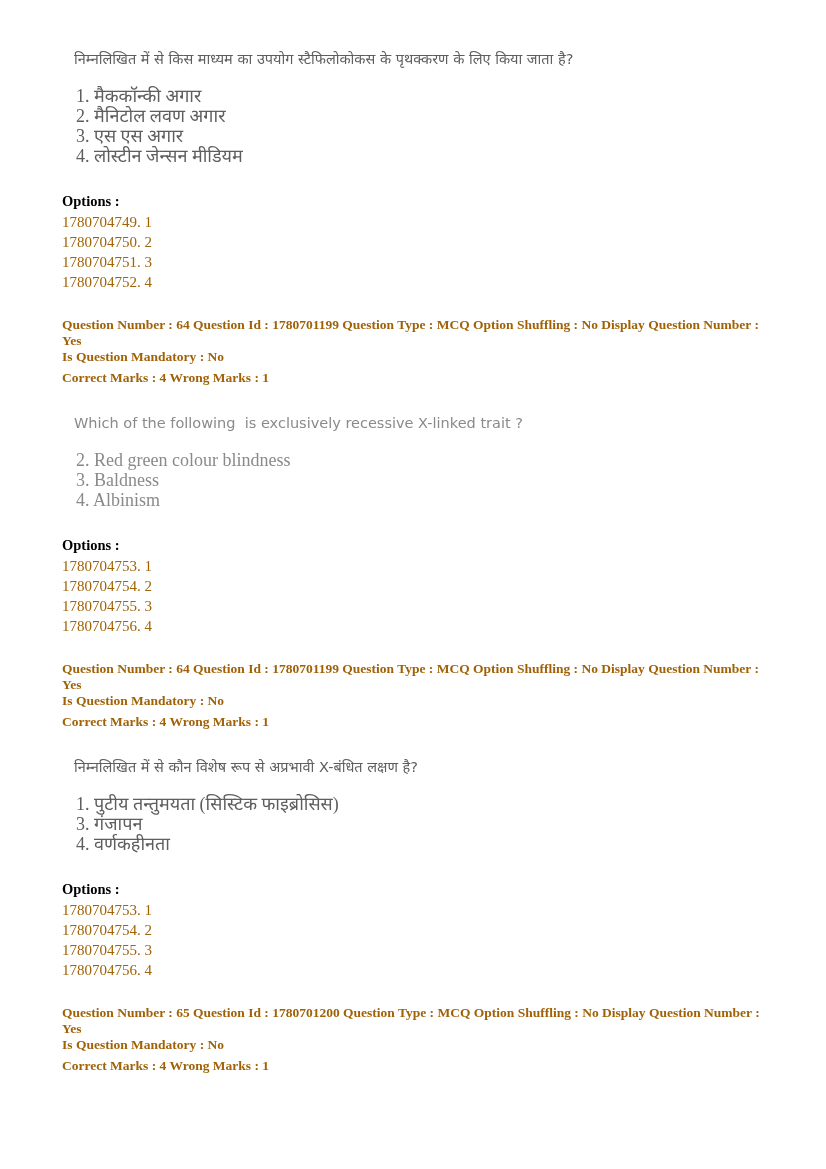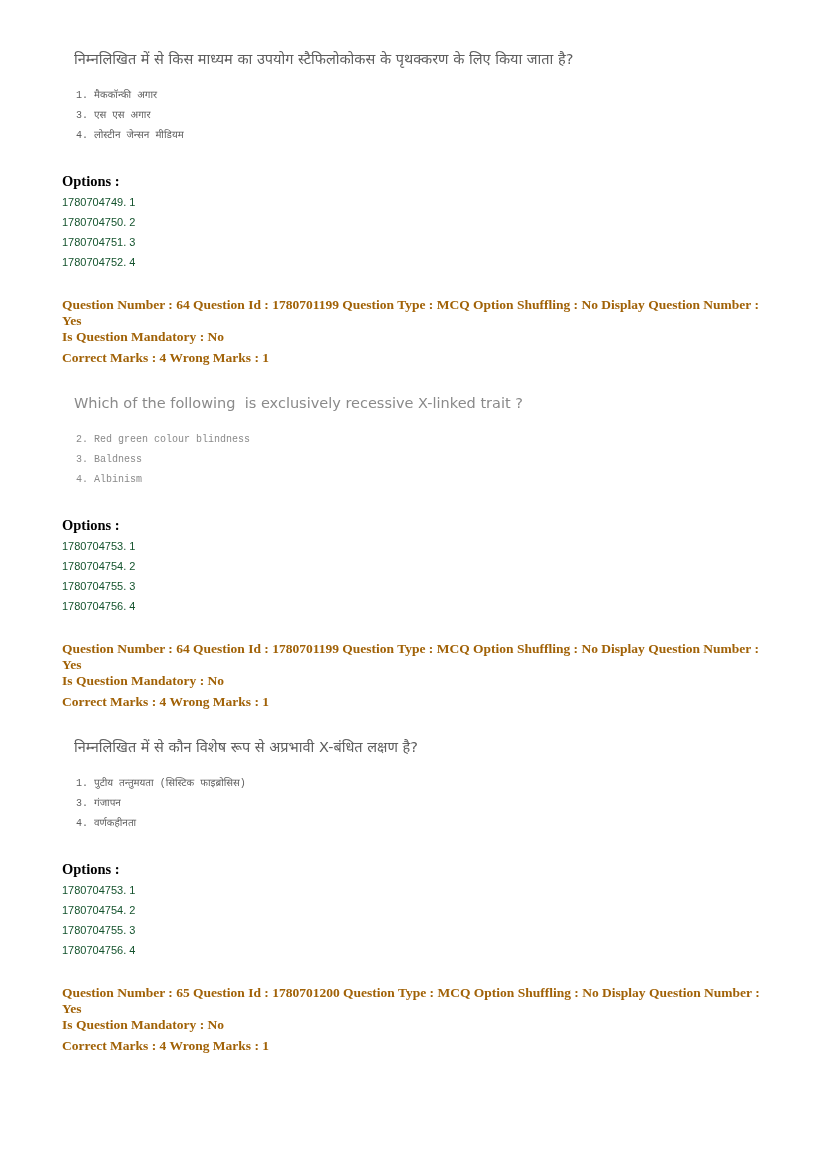--- a/index.html
+++ b/index.html
@@ -34,39 +34,39 @@
     line-height: 18px;
     margin: 0 0 18px 0;
     white-space: pre-wrap;
   }
   .q-options {
     list-style: none;
     margin: 0;
     padding: 0 0 0 2px;
   }
   .q-options li {
-    font-family: Liberation Mono, monospace;
-    font-size: 10px;
+    font-family: Liberation Serif, serif;
+    font-size: 18px;
     line-height: 20px;
   }
 
   
   .options-label {
     font-family: "Liberation Serif", serif;
     font-weight: bold;
     font-size: 14.5px;
     line-height: 18px;
     color: #000000;
     margin: 26px 0 2px 0;
   }
   .option-ids {
-    font-family: Liberation Sans, sans-serif;
-    font-size: 11px;
+    font-family: Liberation Serif, serif;
+    font-size: 15px;
     line-height: 20px;
-    color: #14532d;
+    color: #a16207;
   }
   .option-ids .id-row { margin: 0; }
 
   
   .meta {
     margin-top: 25px;
     font-family: "Liberation Serif", serif;
     font-weight: bold;
     font-size: 13.5px;
     color: #a16207;
@@ -84,20 +84,21 @@
 </head>
 <body>
 
 <div class="page">
 
   <section class="group">
     <div class="qblock qblock-hi">
       <p class="q-text">निम्नलिखित में से किस माध्यम का उपयोग स्टैफिलोकोकस के पृथक्करण के लिए किया जाता है?</p>
       <ul class="q-options">
         <li>1. मैककॉन्की अगार</li>
+        <li>2. मैनिटोल लवण अगार</li>
         <li>3. एस एस अगार</li>
         <li>4. लोस्टीन जेन्सन मीडियम</li>
       </ul>
     </div>
     <p class="options-label">Options :</p>
     <div class="option-ids">
       <p class="id-row">1780704749. 1</p>
       <p class="id-row">1780704750. 2</p>
       <p class="id-row">1780704751. 3</p>
       <p class="id-row">1780704752. 4</p>

